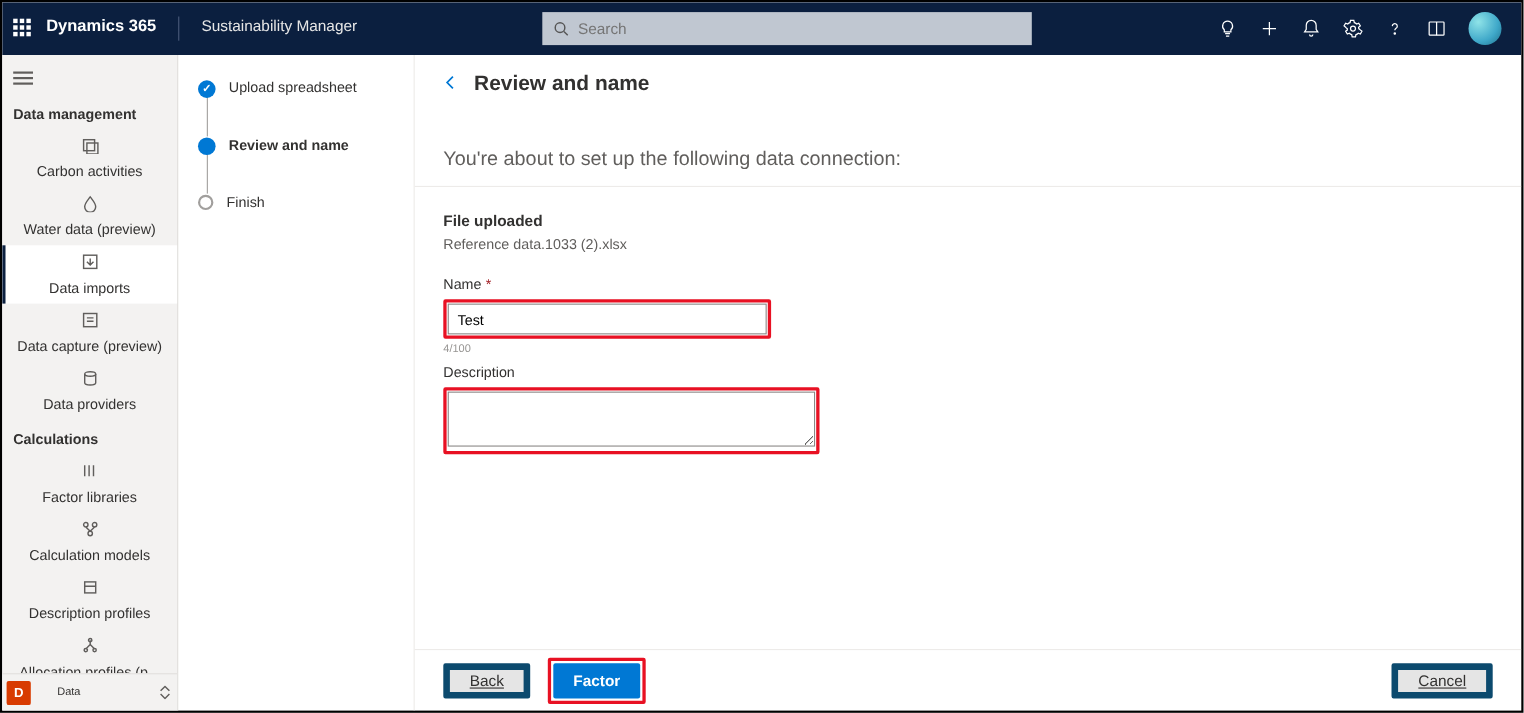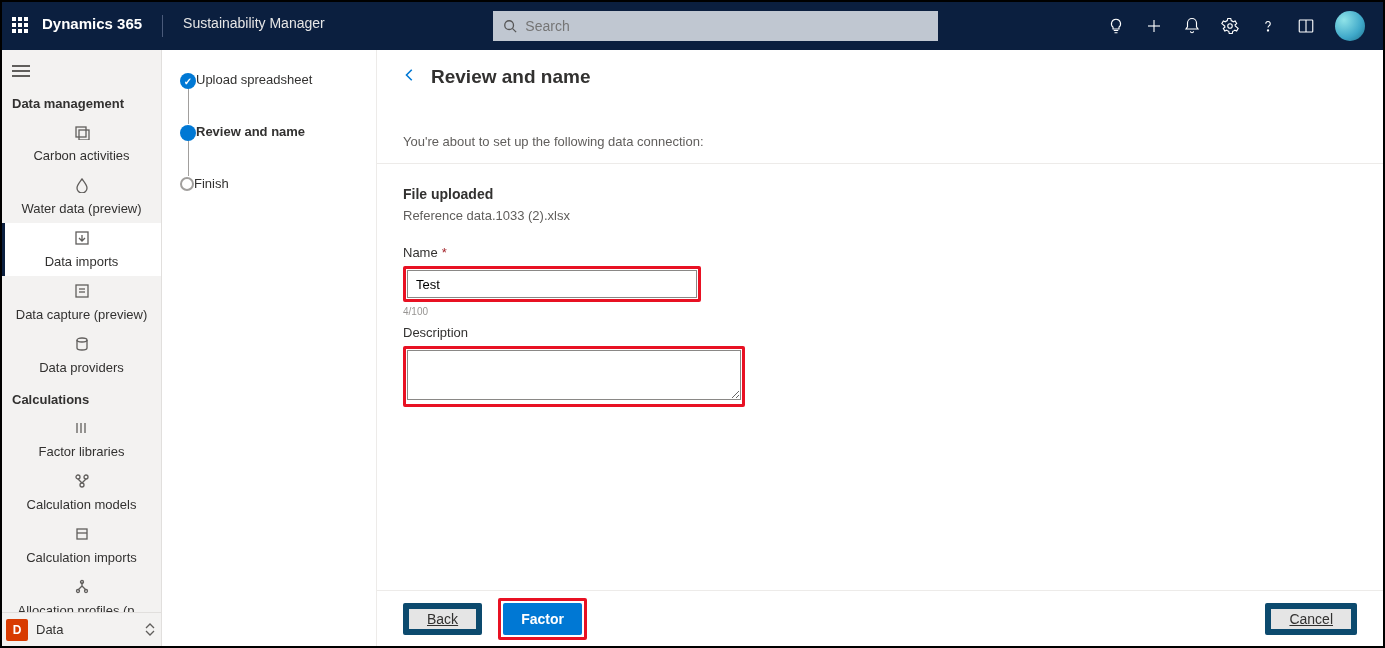--- a/index.html
+++ b/index.html
@@ -59,47 +59,47 @@
   }
   .nav-item.active { background:#fff; border-left:3px solid #0b1f3f; padding-left:7px;}
   .nav-icon { width:16px; height:16px; flex-shrink:0; }
   .nav-icon svg { stroke:#605e5c; fill:none; stroke-width:1.3; }
 
   .sidenav-footer {
     position:absolute; bottom:0; left:0; right:0; height:34px;
     display:flex; align-items:center; padding:0 4px; border-top:1px solid #e1dfdd; background:#f3f2f1;
   }
   .footer-badge { width:22px; height:22px; background:#d83b01; color:#fff; font-weight:600; display:flex; align-items:center; justify-content:center; font-size:12px; border-radius:2px;}
-  .footer-label { flex:1; padding:0 8px; font-size:13px;}
+  .footer-label { flex:1; padding:0 24px; font-size:10px;}
   .footer-chevron { width:14px; display:flex; flex-direction:column; align-items:center; gap:1px;}
   .footer-chevron svg { stroke:#605e5c; }
 
   
   .stepcol {
     width: 215px; border-right:1px solid #edebe9; padding:22px 18px;
     display:flex; flex-direction:column; gap:0;
   }
-  .step { display:flex; align-items:flex-start; position:relative; min-height:52px;}
+  .step { display:flex; align-items:flex-start; gap:12px; position:relative; min-height:52px;}
   .step-dot { width:16px; height:16px; border-radius:50%; flex-shrink:0; margin-top:1px; position:relative; z-index:2;}
   .step.completed .step-dot { background:#0078d4; display:flex; align-items:center; justify-content:center;}
   .step.completed .step-dot::after { content:"✓"; color:#fff; font-size:10px; font-weight:bold;}
   .step.current .step-dot { background:#0078d4;}
   .step.pending .step-dot { background:#fff; border:2px solid #a19f9d; width:14px; height:14px;}
   .step-line { position:absolute; left:7.5px; top:16px; width:1px; height:36px; background:#a19f9d; z-index:1;}
   .step:last-child .step-line { display:none;}
   .step-label { font-size:13px; color:#323130;}
   .step.current .step-label { font-weight:600;}
 
   
   .main { flex:1; display:flex; flex-direction:column; }
   .main-header { padding:16px 26px 14px; border-bottom:1px solid #edebe9;}
   .main-title-row { display:flex; align-items:center; gap:14px; margin-bottom:10px;}
   .back-chevron { color:#0078d4; cursor:pointer; font-size:16px; }
   .main-title { font-size:19px; font-weight:600;}
-  .main-sub { font-size:13px; color:#605e5c;margin-top:46px;}
+  .main-sub { font-size:18px; color:#605e5c;margin-top:46px;}
   .form-area { flex:1; padding:22px 26px; overflow:auto;}
   .section-title { font-weight:600; font-size:14px; margin-bottom:6px;}
   .file-name { font-size:13px; color:#605e5c; margin-bottom:22px;}
   .field-label { font-size:13px; margin-bottom:6px; display:flex; gap:4px;}
   .req-star { color:#a4262c;}
   .hl-box { border:3px solid #e81123; padding:1px; margin-bottom:4px; display:inline-block; border-radius:2px;}
   .hl-box-desc { margin-top:0;}
   .text-input {
     width:290px; height:28px; border:1px solid #8a8886; padding:0 8px; font-size:13px; outline:none;
   }
@@ -254,21 +254,21 @@
             <line x1="4" y1="6" x2="8" y2="10"></line>
             <line x1="12" y1="6" x2="8" y2="10"></line>
           </svg></span>
       <span>Calculation models</span>
     </div>
     <div class="nav-item">
       <span class="nav-icon"><svg viewBox="0 0 16 16" width="16" height="16">
             <rect x="3" y="3" width="10" height="10"></rect>
             <line x1="3" y1="7" x2="13" y2="7"></line>
           </svg></span>
-      <span>Calculation imports</span>
+      <span>Description profiles</span>
     </div>
     <div class="nav-item">
       <span class="nav-icon"><svg viewBox="0 0 16 16" width="16" height="16">
             <path d="M8 3v4M8 7l-4 4M8 7l4 4"></path>
             <circle cx="8" cy="3" r="1.5"></circle>
             <circle cx="4" cy="12" r="1.5"></circle>
             <circle cx="12" cy="12" r="1.5"></circle>
           </svg></span>
       <span>Allocation profiles (p...</span>
     </div>

